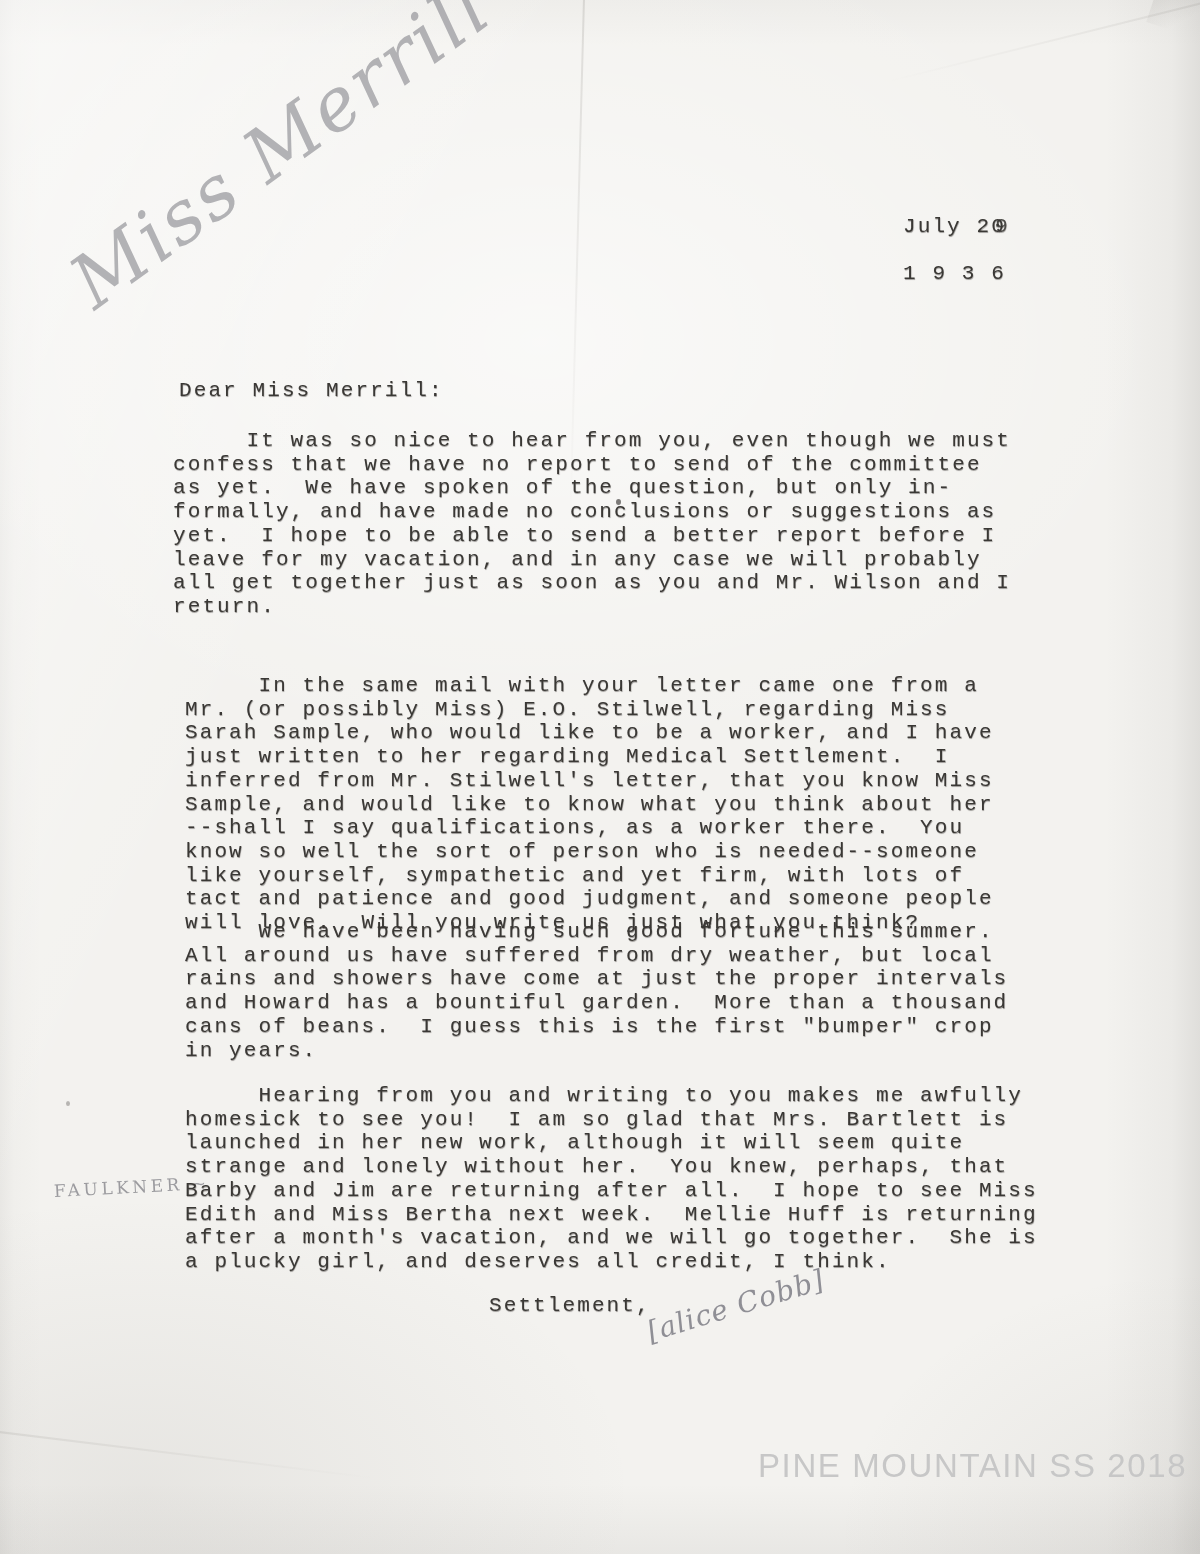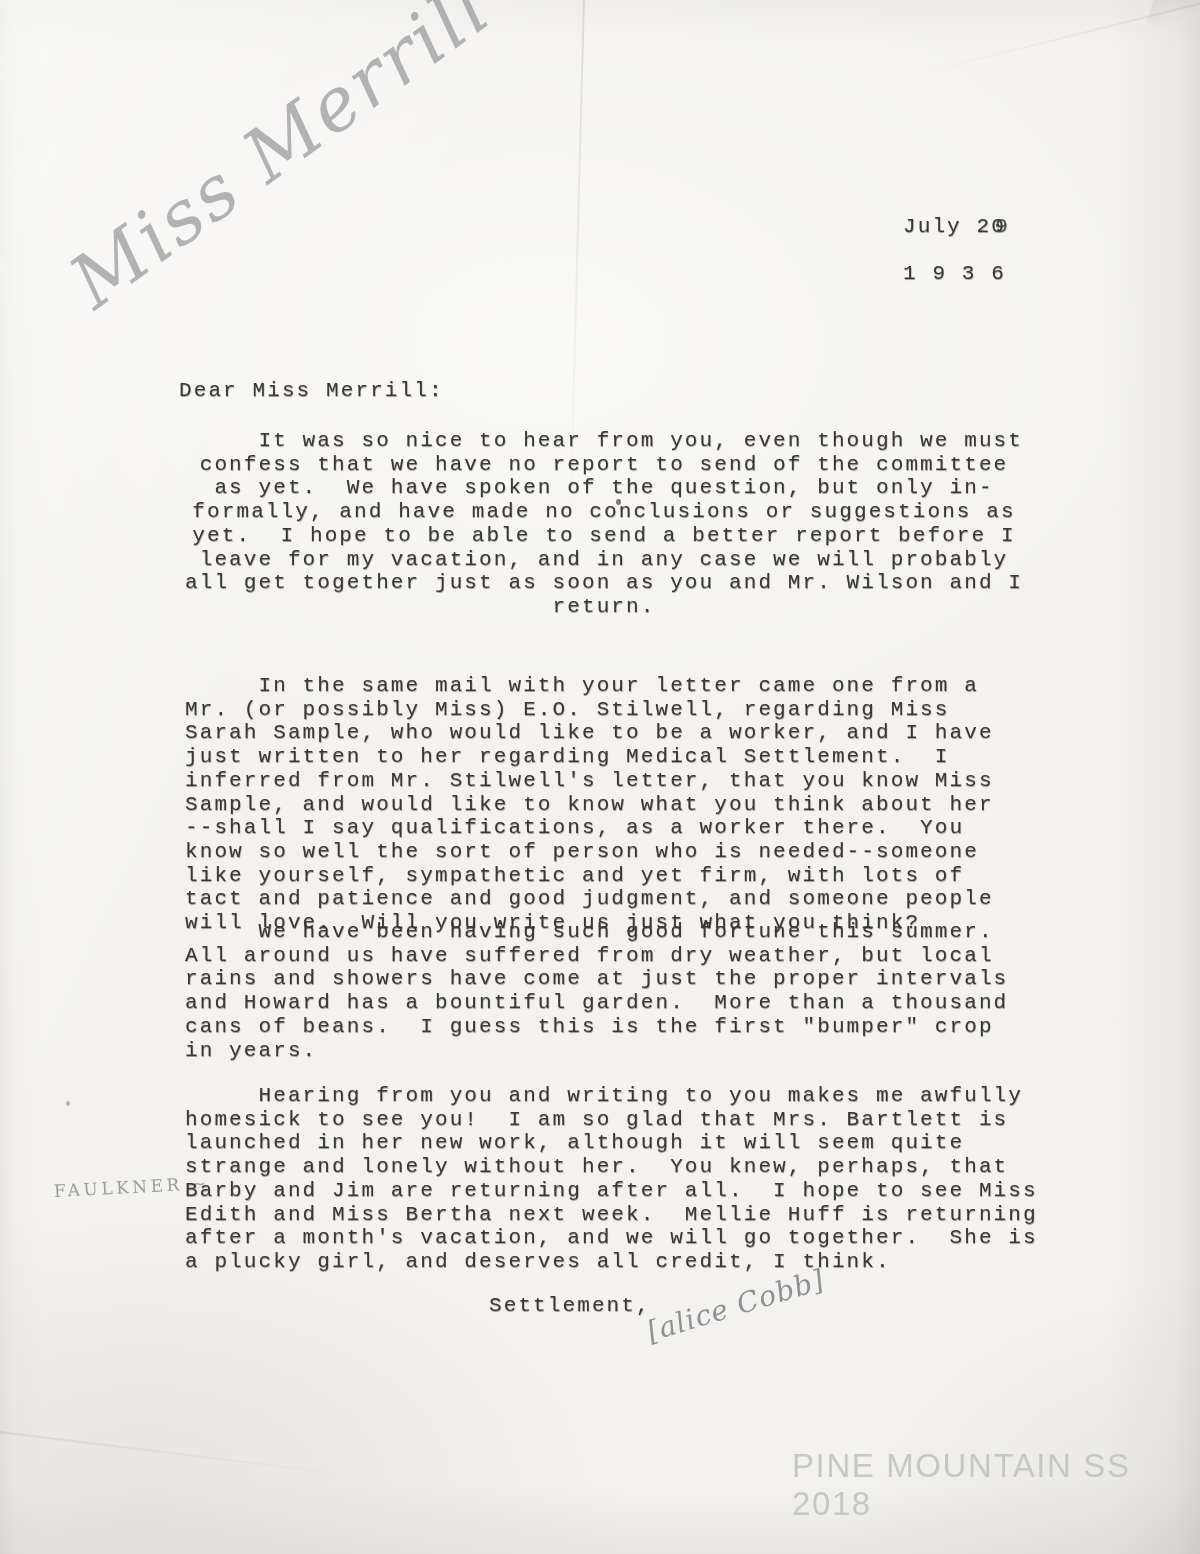--- a/index.html
+++ b/index.html
@@ -29,21 +29,21 @@
     font-family: "Liberation Mono", "DejaVu Sans Mono", monospace;
     font-size: 21px;
     line-height: 23.7px;
     letter-spacing: 2.1px;
     font-weight: 400;
     color: #3a3835;
     text-shadow: 0.4px 0.5px 0.7px rgba(55,52,48,0.45);
   }
 
   .salutation { left: 179px; top: 379px; }
-  .para-1 { left: 185px; top: 429px; text-align: center; }
+  .para-1 { left: 173px; top: 429px; }
   .para-2 { left: 185px; top: 674px; }
   .para-3 { left: 185px; top: 920px; }
   .para-4 { left: 185px; top: 1084px; }
   .closing { left: 489px; top: 1294px; }
 
   .date-line-1 { left: 903px; top: 215px; }
   .date-line-2 { left: 903px; top: 262px; text-align: right; }
 
   .strike-pair { position: relative; display: inline-block; width: 15px; height: 23px; vertical-align: top; }
   .strike-pair .over  { position: absolute; left: 0; top: 0; }
@@ -79,21 +79,21 @@
     font-size: 28px;
     letter-spacing: 1px;
     color: #85858c;
     opacity: 0.9;
     transform: rotate(-17deg);
     transform-origin: 0 50%;
   }
 
   .watermark {
     position: absolute;
-    left: 792px; top: 1447px;
+    left: 758px; top: 1447px;
     font-family: "Liberation Sans", sans-serif;
     font-size: 33px;
     font-weight: 400;
     letter-spacing: 1.6px;
     color: #c7c7c7;
   }
 
   
   .crease { position: absolute; pointer-events: none; }
   .crease-top-center {

